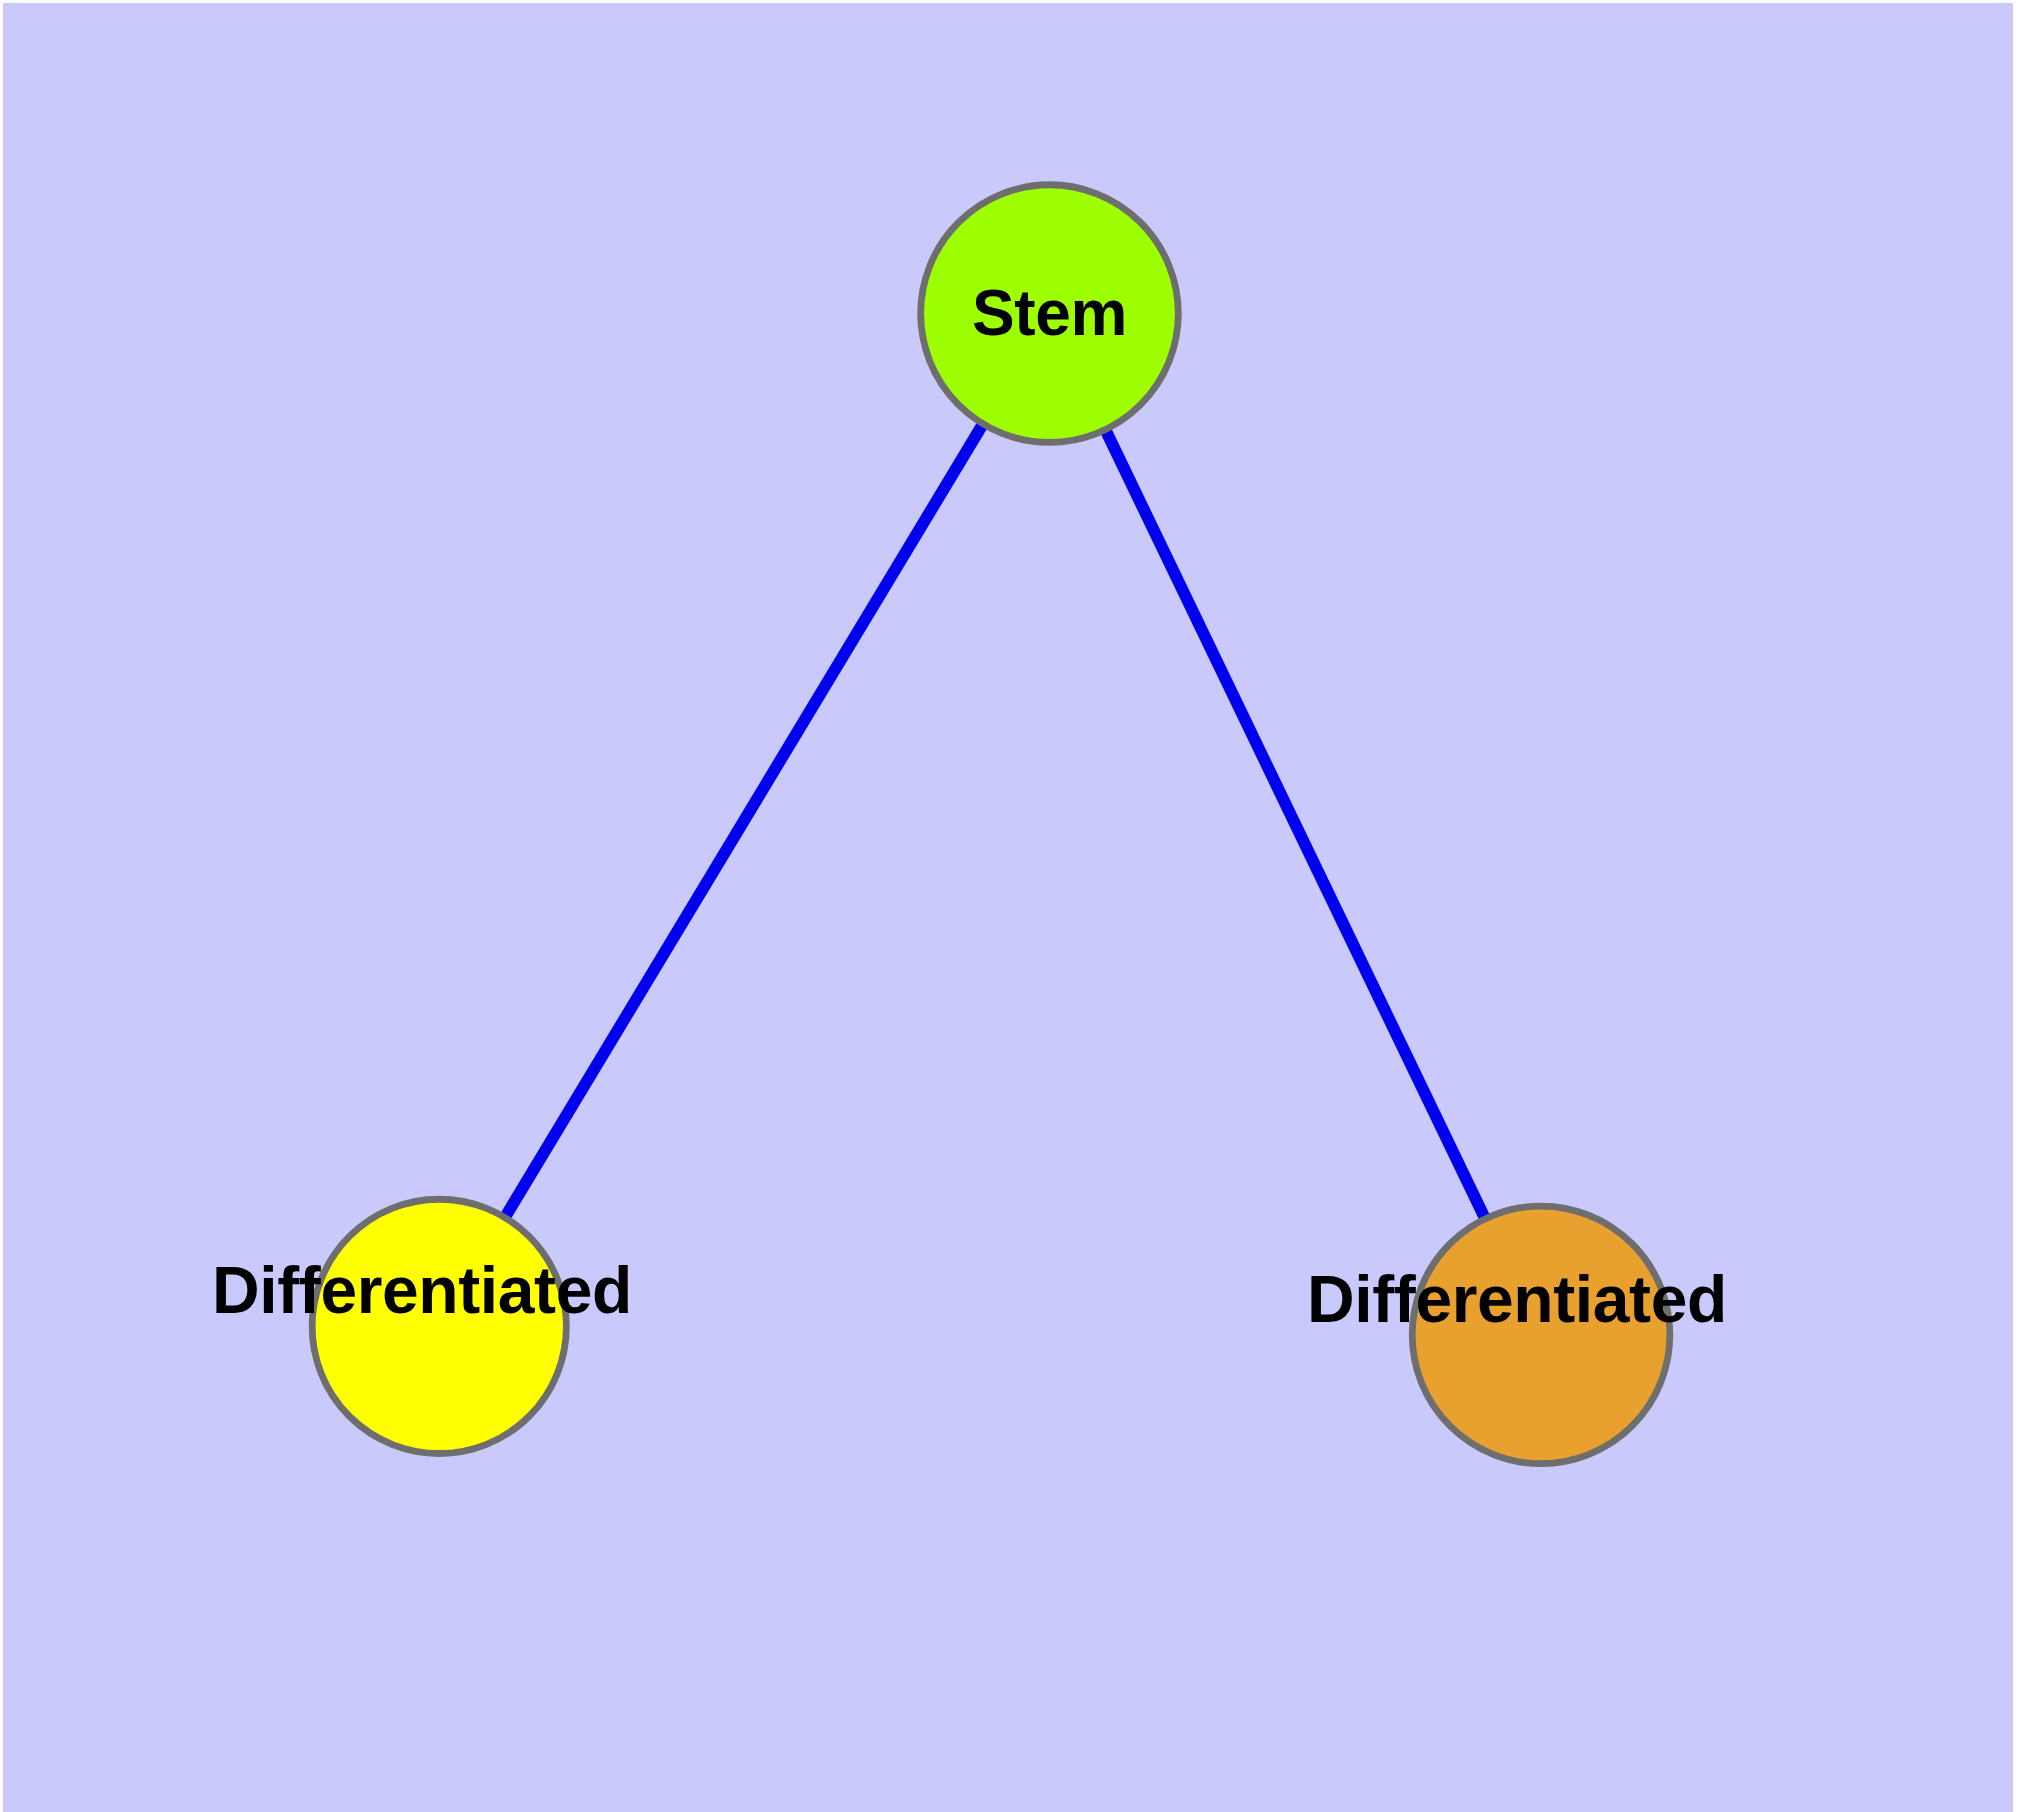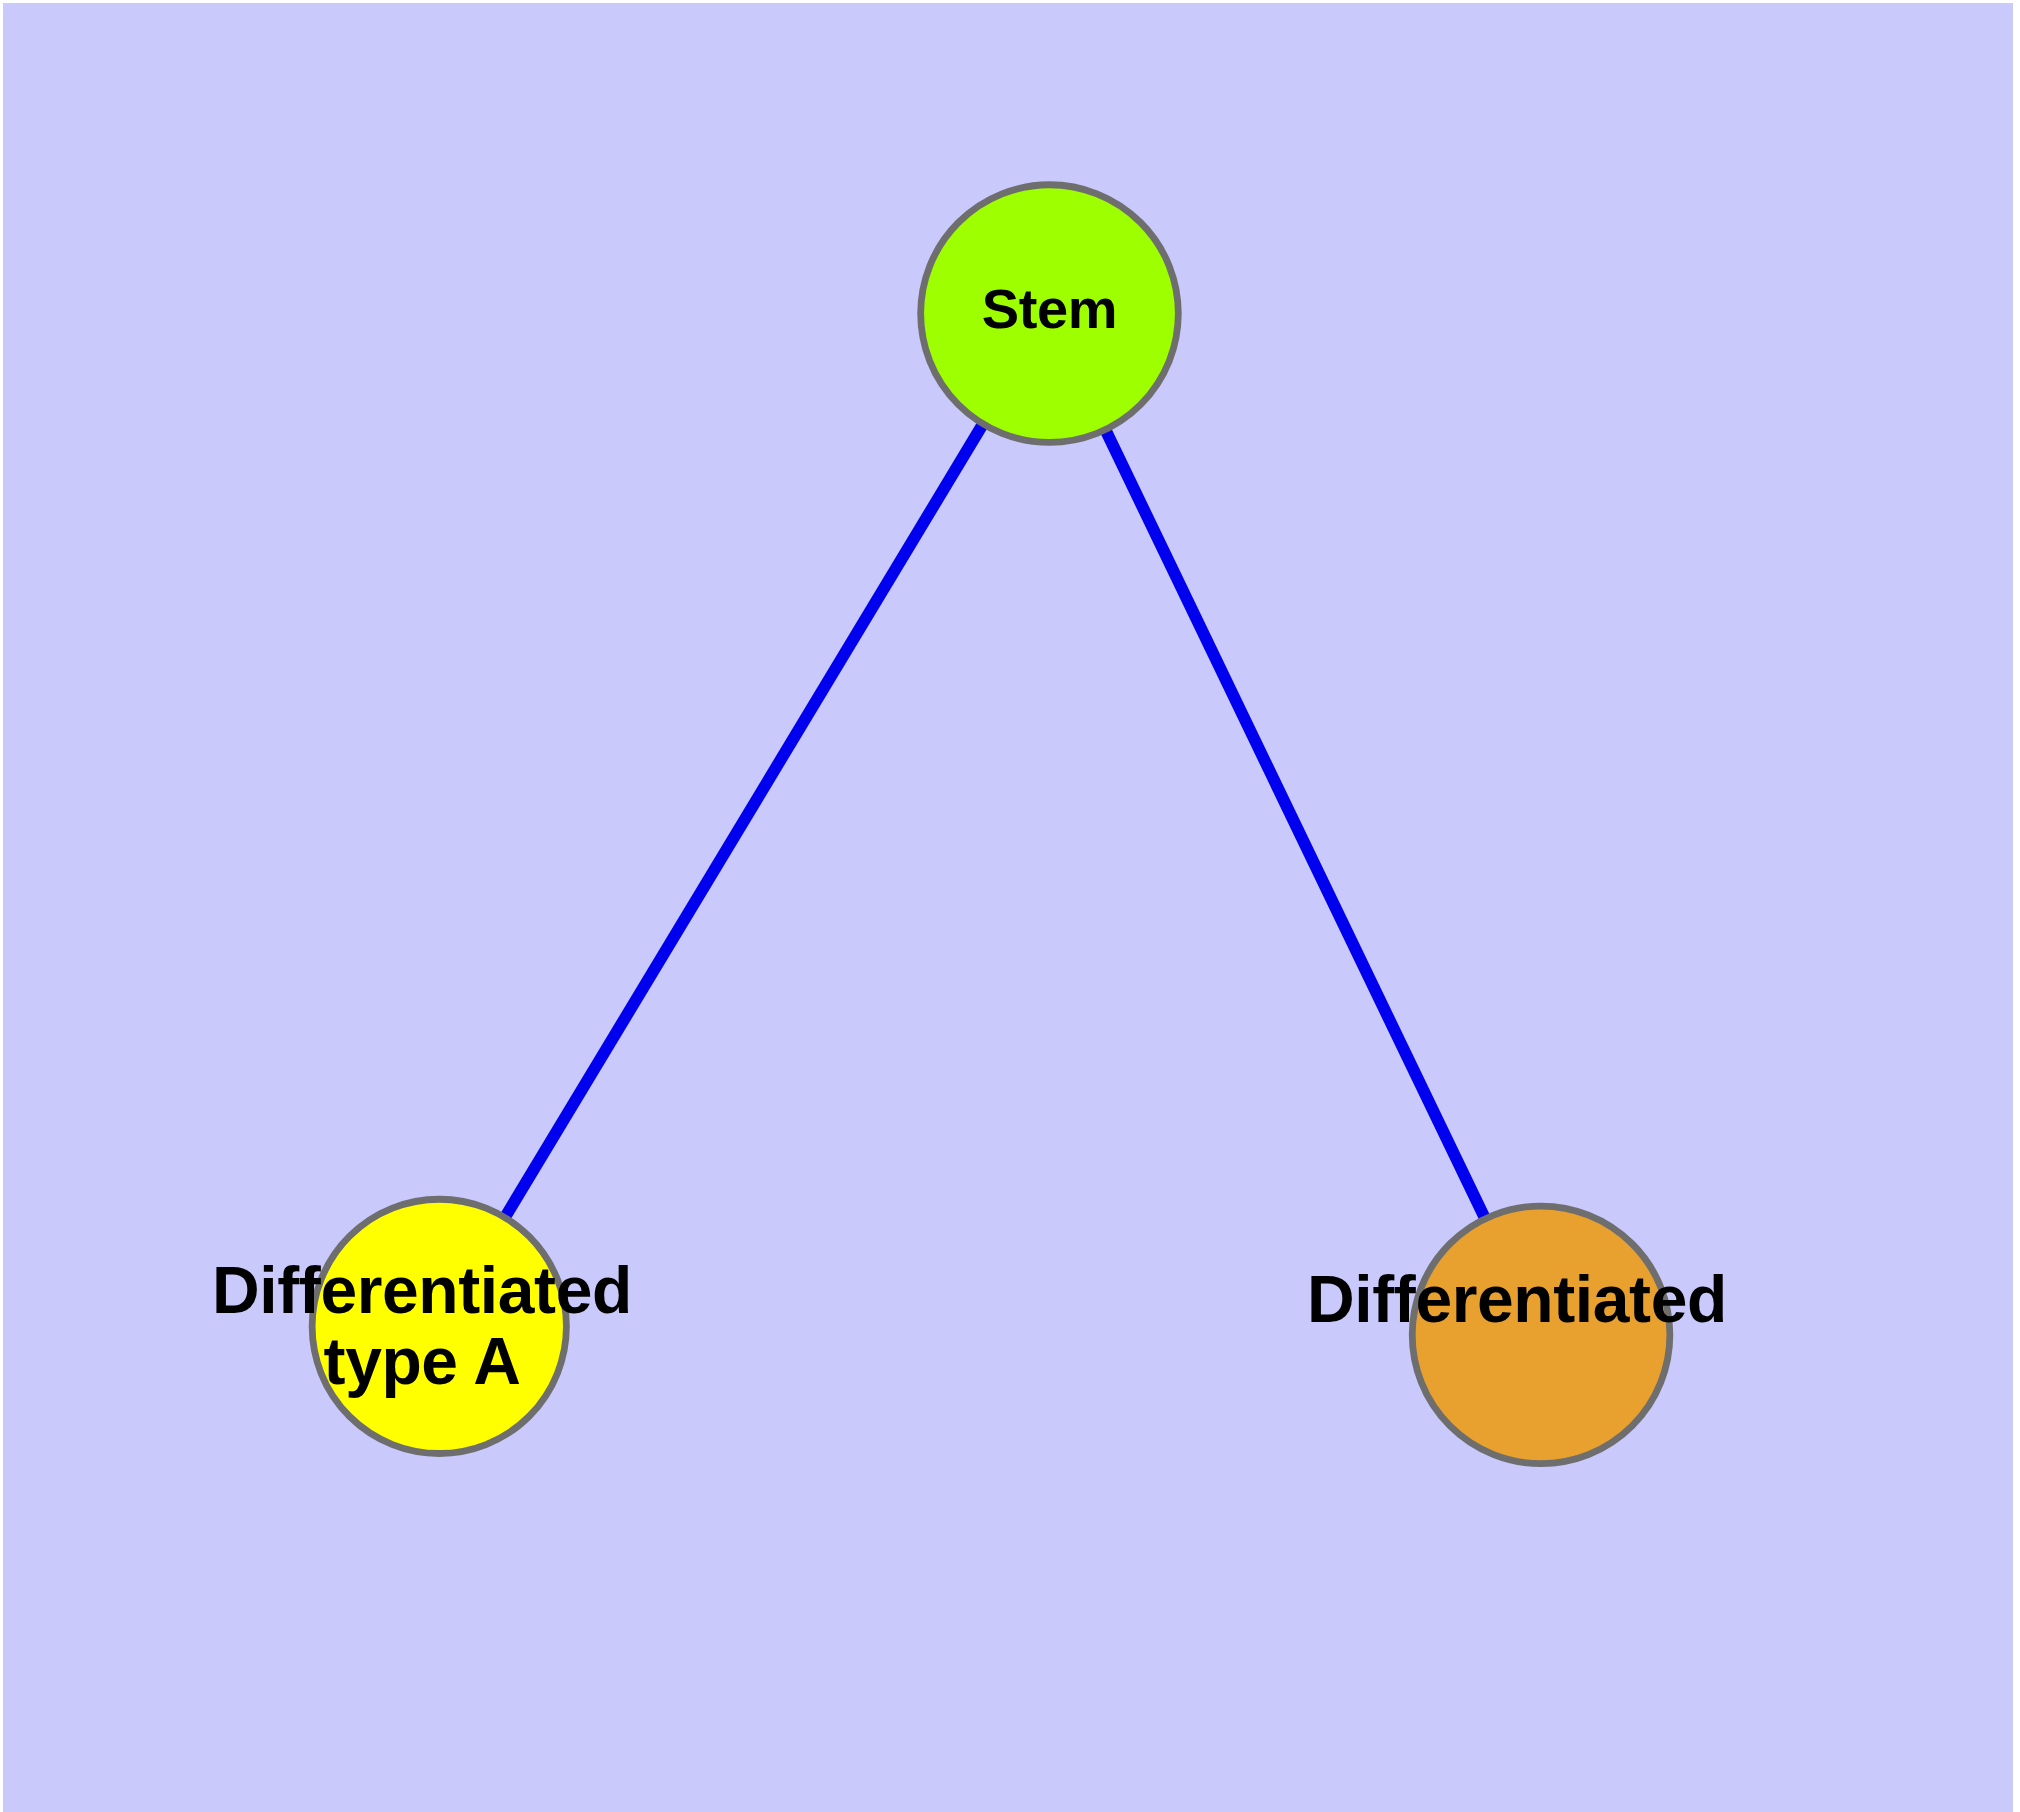--- a/index.html
+++ b/index.html
@@ -46,21 +46,21 @@
     color: #000000;
     font-weight: bold;
     font-family: "Liberation Sans", sans-serif;
     white-space: nowrap;
     line-height: 1.08;
     pointer-events: none;
     letter-spacing: -0.4px;
   }
   .node-label .lbl-line { display: block; }
   #label-stem {
-    font-size: 56px;
+    font-size: 64px;
     left: 795px;
     top: 277px;
     width: 509px;
   }
   #label-diffA {
     font-size: 66px;
     left: 83px;
     top: 1253px;
     width: 678px;
   }
@@ -91,21 +91,20 @@
       <circle class="node-circle" cx="1818" cy="1575" r="152" fill="#e8a02e" stroke="#6e6e6e" stroke-width="8"></circle>
     </g>
   </svg>
 
   <div class="node-label" id="label-stem" style="color: rgb(0, 0, 0); left: 795px; top: 279px;">
     <span class="lbl-line">Stem</span>
   </div>
 
   <div class="node-label" id="label-diffA" style="color: rgb(0, 0, 0); left: 83px; top: 1255px;">
     <span class="lbl-line">Differentiated</span>
-    <span class="lbl-line">type A</span>
   </div>
 
   <div class="node-label" id="label-diffB" style="color: rgb(0, 0, 0); left: 1178px; top: 1264px;">
     <span class="lbl-line">Differentiated</span>
   </div>
 
 </div>
 
 
 </body></html>

